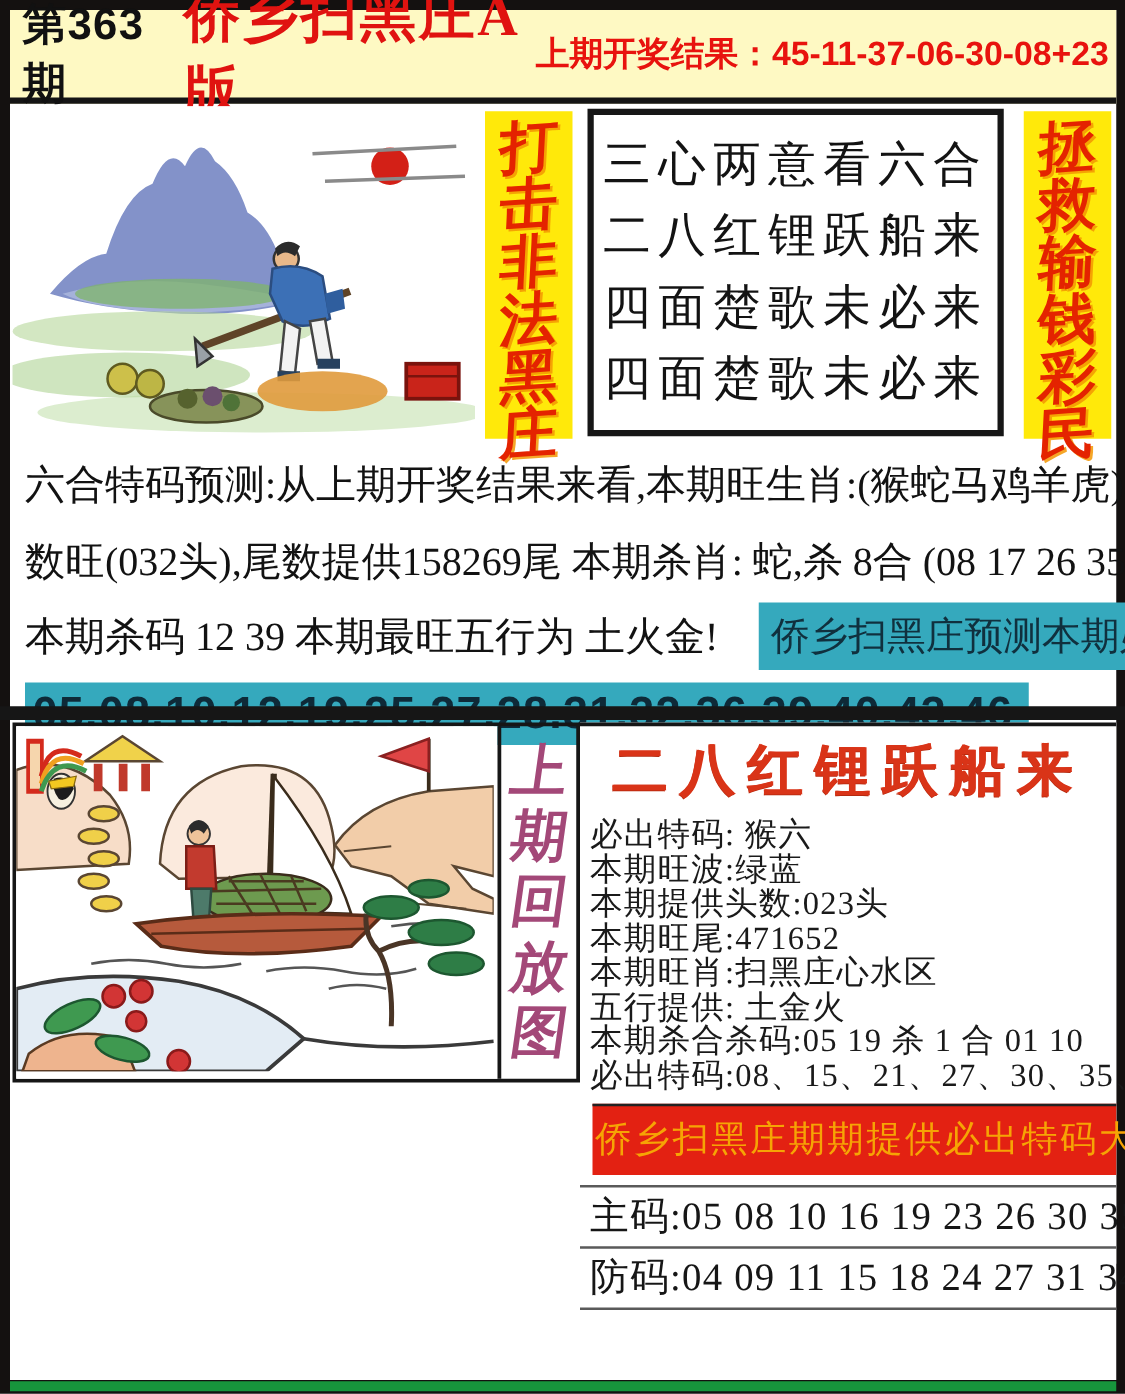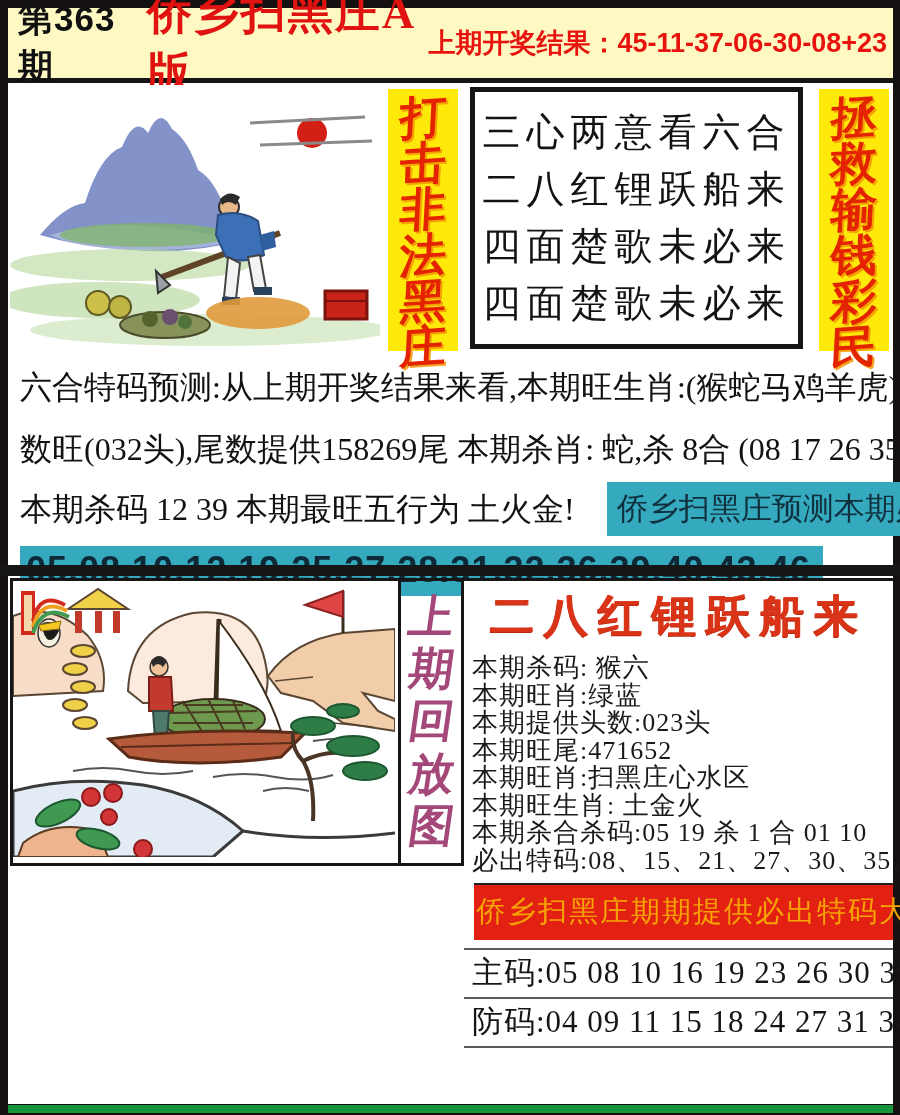--- a/index.html
+++ b/index.html
@@ -239,26 +239,26 @@
       <span>期</span>
       <span>回</span>
       <span>放</span>
       <span>图</span>
     </div>
   </div>
 
   <div id="heart" class="abs">
     <div id="heart-title">二八红锂跃船来</div>
     <div id="heart-items">
-      <div class="heart-item">本期杀码: 猴六</div>
-      <div class="heart-item">本期旺肖:绿蓝</div>
+      <div class="heart-item">必出特码: 猴六</div>
+      <div class="heart-item">本期旺波:绿蓝</div>
       <div class="heart-item">本期提供头数:023头</div>
       <div class="heart-item">本期旺尾:471652</div>
       <div class="heart-item">本期旺肖:扫黑庄心水区</div>
-      <div class="heart-item">本期旺生肖: 土金火</div>
+      <div class="heart-item">五行提供: 土金火</div>
       <div class="heart-item">本期杀合杀码:05  19 杀 1 合 01 10</div>
       <div class="heart-item">必出特码:08、15、21、27、30、35、38、41、45</div>
     </div>
     <div id="red-banner">侨乡扫黑庄期期提供必出特码大包围</div>
     <div id="main-codes" class="code-row">主码:05 08 10 16 19 23 26 30 35 39 43 46</div>
     <div id="guard-codes" class="code-row">防码:04 09 11 15 18 24 27 31 34 37 42 45</div>
   </div>
 
 </div>
 

